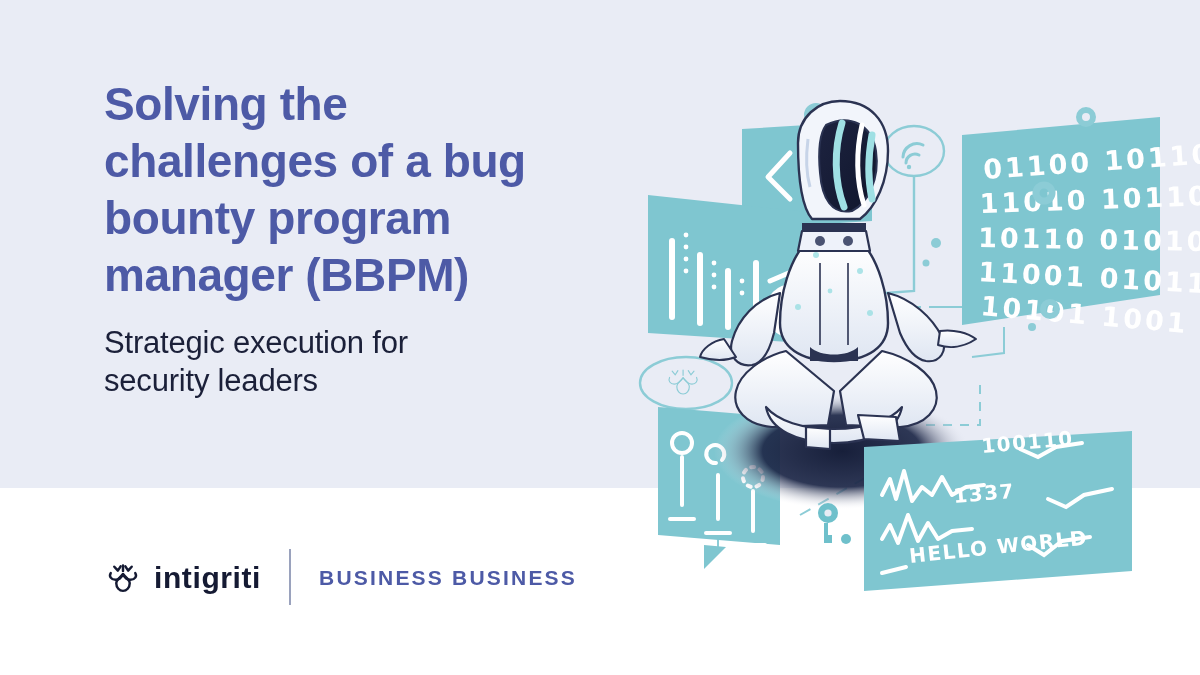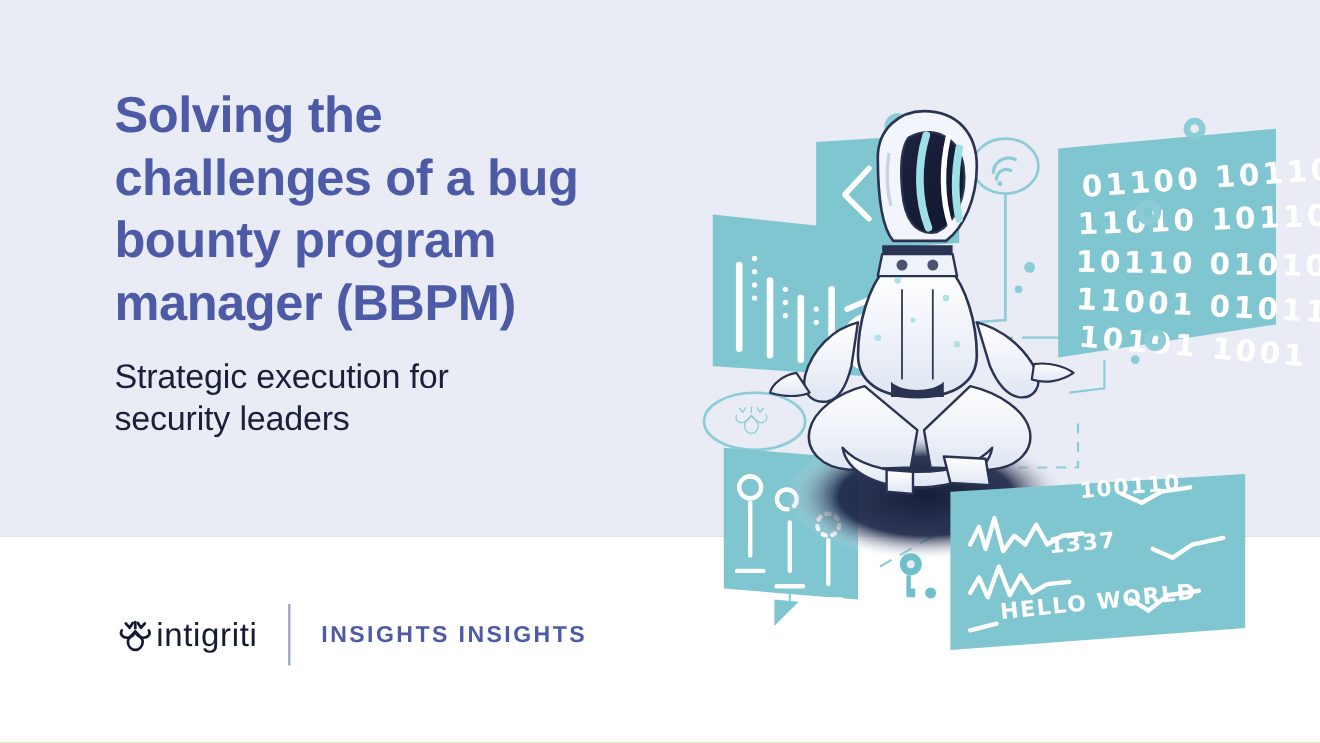--- a/index.html
+++ b/index.html
@@ -3,21 +3,21 @@
 <meta charset="utf-8">
 <style>
   * { margin:0; padding:0; box-sizing:border-box; }
   html, body {
     width:1200px; height:675px; overflow:hidden;
     font-family:"Liberation Sans", sans-serif;
     background:#ffffff;
   }
   #canvas {
     position:relative; width:1200px; height:675px; overflow:hidden;
-    background:#84cc16;
+    background:#e5e5e5;
   }
   
   .band-top {
     position:absolute; left:0; top:0; width:1200px; height:488px;
     background:#e9ecf5;
   }
   .band-bottom {
     position:absolute; left:0; top:488px; width:1200px; height:187px;
     background:#ffffff;
   }
@@ -44,24 +44,24 @@
     white-space:pre-line;
   }
 
   
   .footer {
     position:absolute; left:104px; top:545px;
     display:flex; align-items:center; height:64px;
   }
   .logo-mark { width:38px; height:38px; display:block; }
   .logo-word {
-    margin-left:0;
+    margin-left:12px;
     color:#151a33;
     font-size:30px;
-    font-weight:400;
+    font-weight:700;
     letter-spacing:0.6px;
     line-height:1;
     position:relative; top:1px;
   }
   .footer-divider {
     width:2px; height:56px; background:#9aa2bd;
     margin-left:28px; margin-right:28px;
   }
   .footer-tag {
     color:#4d5aa6;
@@ -109,21 +109,21 @@
           <path d="M39.5 19 C42 23 39 27.5 33.5 27.5 C29 27.5 25.5 24 24 20.5"></path>
           <path d="M24 20.5 C20 24.5 15.5 27.5 15.5 32 C15.5 37.5 19.5 41.5 24 41.5 C28.5 41.5 32.5 37.5 32.5 32 C32.5 27.5 28 24.5 24 20.5 Z"></path>
         </g>
       </svg>
     </span>
 
     <span class="logo-word">intigriti</span>
 
     <span class="footer-divider"></span>
 
-    <span class="footer-tag">INSIGHTS INSIGHTS</span>
+    <span class="footer-tag">BUSINESS BUSINESS</span>
   </div>
 
   <div class="illustration">
     <svg viewBox="0 0 580 500" xmlns="http://www.w3.org/2000/svg">
       <defs>
         <radialGradient id="shadowGrad" cx="50%" cy="50%" r="50%">
           <stop offset="0%" stop-color="#171f3a" stop-opacity="1"></stop>
           <stop offset="62%" stop-color="#1d2747" stop-opacity="0.92"></stop>
           <stop offset="100%" stop-color="#e9ecf5" stop-opacity="0"></stop>
         </radialGradient>

